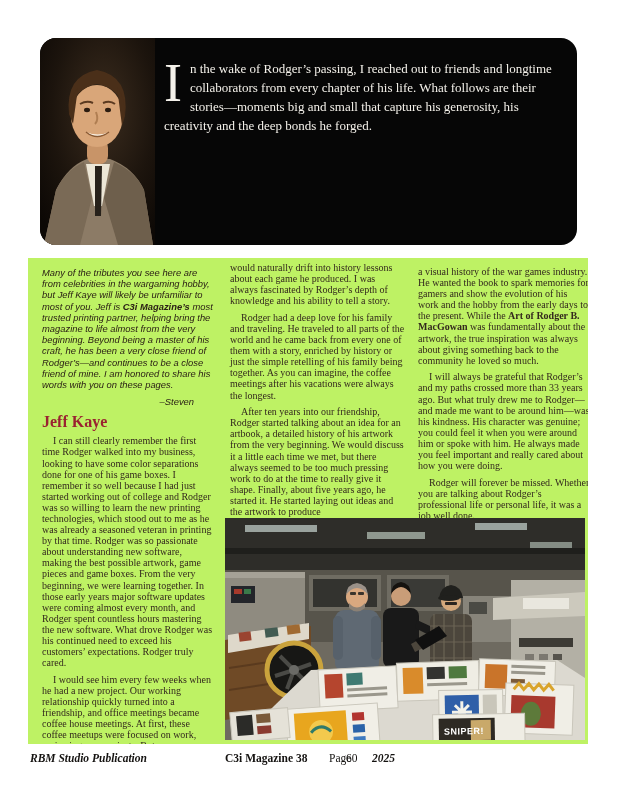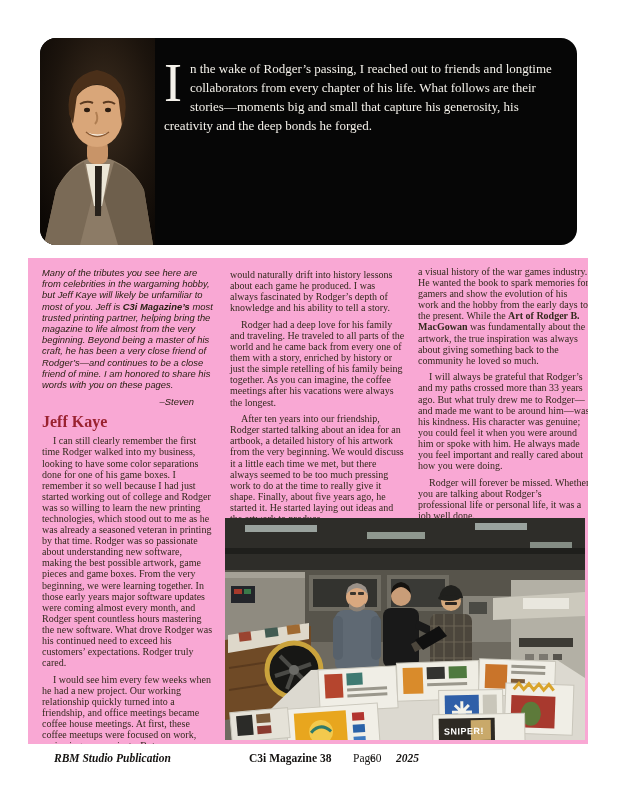--- a/index.html
+++ b/index.html
@@ -11,41 +11,41 @@
               background:#060606;border-radius:16px;overflow:hidden;}
   .portrait{position:absolute;left:0;top:0;width:115px;height:207px;display:block;}
   .hdr-text{position:absolute;left:124px;top:21px;width:398px;color:#f4f1ea;
             font-size:13px;line-height:19px;}
   .dropcap{float:left;font-size:54px;line-height:42px;padding:3px 8px 0 0;color:#f4f1ea;}
   .quote-p2{margin:12px 0 0 0;}
   .signature{margin:15px 10px 0 0;text-align:right;font-style:italic;font-size:13px;}
 
   
   .content{position:absolute;left:28px;top:258px;width:560px;height:486px;
-           background:#f9a8d4;overflow:hidden;}
+           background:#bef264;overflow:hidden;}
   .col{position:absolute;top:0;font-size:10px;line-height:11.1px;text-align:left;}
   .col1{left:14px;width:172px;padding-top:9px;}
-  .col2{left:202px;width:175px;padding-top:11px;}
+  .col2{left:202px;width:175px;padding-top:4px;}
   .col3{left:390px;width:172px;padding-top:8px;}
   .col p{margin:0 0 5.5px 0;}
   .col p.ind{text-indent:11px;}
   .intro{font-family:"Liberation Sans",sans-serif;font-style:italic;
          font-size:9.4px;line-height:11.2px;color:#2b2115;margin:0 0 2px 0;}
   .intro .b{font-weight:bold;}
   .attrib{font-family:"Liberation Sans",sans-serif;font-style:italic;font-size:9.4px;
           text-align:right;margin:6px 20px 7px 0;color:#2b2115;}
   .heading{font-weight:bold;color:#9a2230;font-size:16px;line-height:16px;margin:0 0 5px 0;}
   .b{font-weight:bold;}
 
   
   .shop-photo{position:absolute;left:225px;top:518px;width:360px;height:222px;display:block;}
 
   
   .footer{position:absolute;left:0;top:752px;width:617px;height:18px;font-size:11.5px;color:#141210;}
-  .footer span{position:absolute;top:0;white-space:nowrap;margin-left:24px;}
+  .footer span{position:absolute;top:0;white-space:nowrap;}
   .f-pub{left:30px;font-weight:bold;font-style:italic;}
   .f-mag{left:225px;font-weight:bold;}
   .f-pagelab{left:329px;font-weight:normal;}
   .f-pagenum{left:346px;}
   .f-year{left:372px;font-weight:bold;font-style:italic;}
 </style>
 </head>
 <body>
 
 <div id="page">

